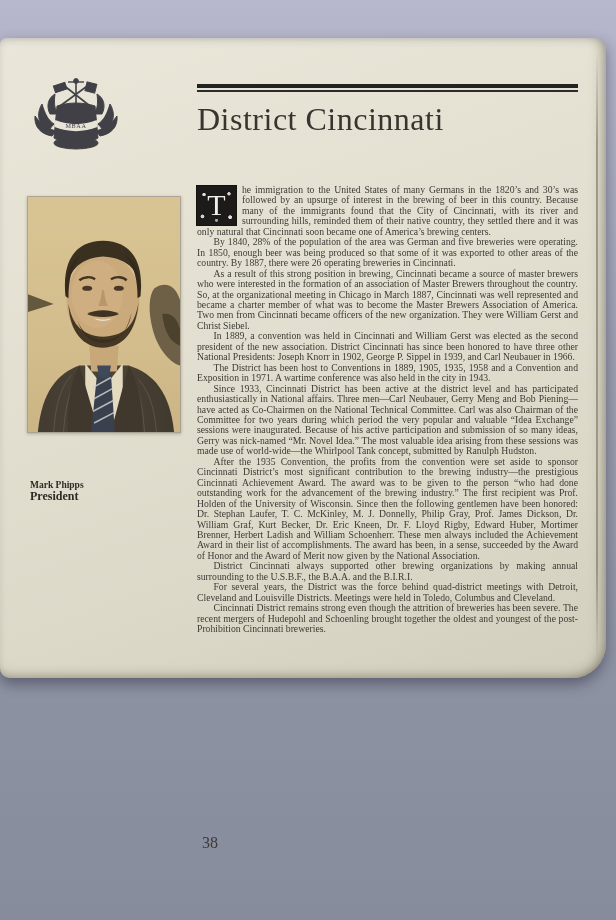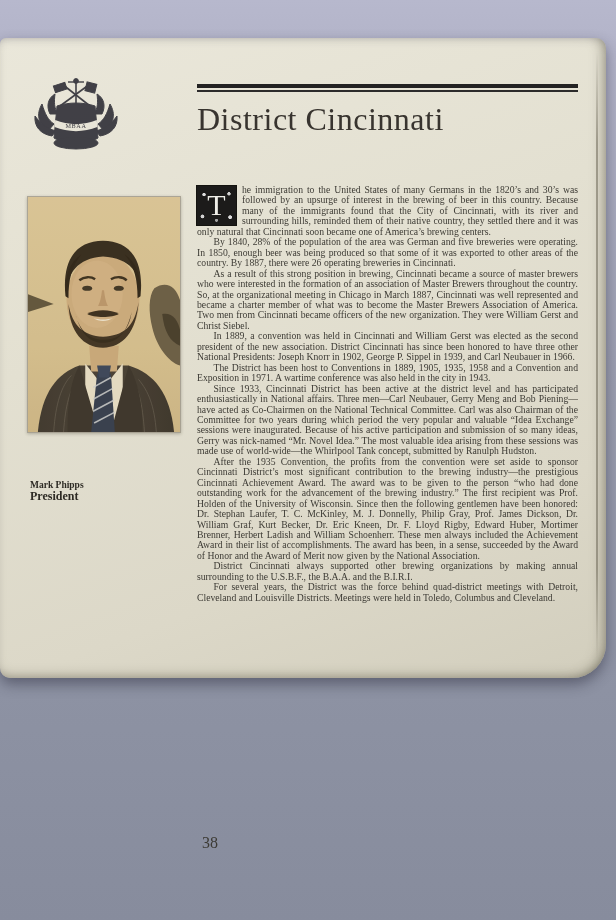--- a/index.html
+++ b/index.html
@@ -194,16 +194,17 @@
   <div class="body-col">
     <p class="first"><span class="dropcap">T</span><span>he immigration to the United States of many Germans in the 1820’s and 30’s was followed by an upsurge of interest in the brewing of beer in this country. Because many of the immigrants found that the City of Cincinnati, with its river and surrounding hills, reminded them of their native country, they settled there and it was only natural that Cincinnati soon became one of America’s brewing centers.</span></p>
     <p>By 1840, 28% of the population of the area was German and five breweries were operating. In 1850, enough beer was being produced so that some of it was exported to other areas of the country. By 1887, there were 26 operating breweries in Cincinnati.</p>
     <p>As a result of this strong position in brewing, Cincinnati became a source of master brewers who were interested in the formation of an association of Master Brewers throughout the country. So, at the organizational meeting in Chicago in March 1887, Cincinnati was well represented and became a charter member of what was to become the Master Brewers Association of America. Two men from Cincinnati became officers of the new organization. They were William Gerst and Christ Siebel.</p>
     <p>In 1889, a convention was held in Cincinnati and William Gerst was elected as the second president of the new association. District Cincinnati has since been honored to have three other National Presidents: Joseph Knorr in 1902, George P. Sippel in 1939, and Carl Neubauer in 1966.</p>
     <p>The District has been host to Conventions in 1889, 1905, 1935, 1958 and a Convention and Exposition in 1971. A wartime conference was also held in the city in 1943.</p>
     <p>Since 1933, Cincinnati District has been active at the district level and has participated enthusiastically in National affairs. Three men—Carl Neubauer, Gerry Meng and Bob Piening—have acted as Co-Chairmen on the National Technical Committee. Carl was also Chairman of the Committee for two years during which period the very popular and valuable “Idea Exchange” sessions were inaugurated. Because of his active participation and submission of so many ideas, Gerry was nick-named “Mr. Novel Idea.” The most valuable idea arising from these sessions was made use of world-wide—the Whirlpool Tank concept, submitted by Ranulph Hudston.</p>
     <p>After the 1935 Convention, the profits from the convention were set aside to sponsor Cincinnati District’s most significant contribution to the brewing industry—the prestigious Cincinnati Achievement Award. The award was to be given to the person “who had done outstanding work for the advancement of the brewing industry.” The first recipient was Prof. Holden of the University of Wisconsin. Since then the following gentlemen have been honored: Dr. Stephan Laufer, T. C. McKinley, M. J. Donnelly, Philip Gray, Prof. James Dickson, Dr. William Graf, Kurt Becker, Dr. Eric Kneen, Dr. F. Lloyd Rigby, Edward Huber, Mortimer Brenner, Herbert Ladish and William Schoenherr. These men always included the Achievement Award in their list of accomplishments. The award has been, in a sense, succeeded by the Award of Honor and the Award of Merit now given by the National Association.</p>
     <p>District Cincinnati always supported other brewing organizations by making annual surrounding to the U.S.B.F., the B.A.A. and the B.I.R.I.</p>
     <p>For several years, the District was the force behind quad-district meetings with Detroit, Cleveland and Louisville Districts. Meetings were held in Toledo, Columbus and Cleveland.</p>
+    <p>Cincinnati District remains strong even though the attrition of breweries has been severe. The recent mergers of Hudepohl and Schoenling brought together the oldest and youngest of the post-Prohibition Cincinnati breweries.</p>
   </div>
 
   <div class="page-number">38</div>
 </div>
 
 </body></html>

